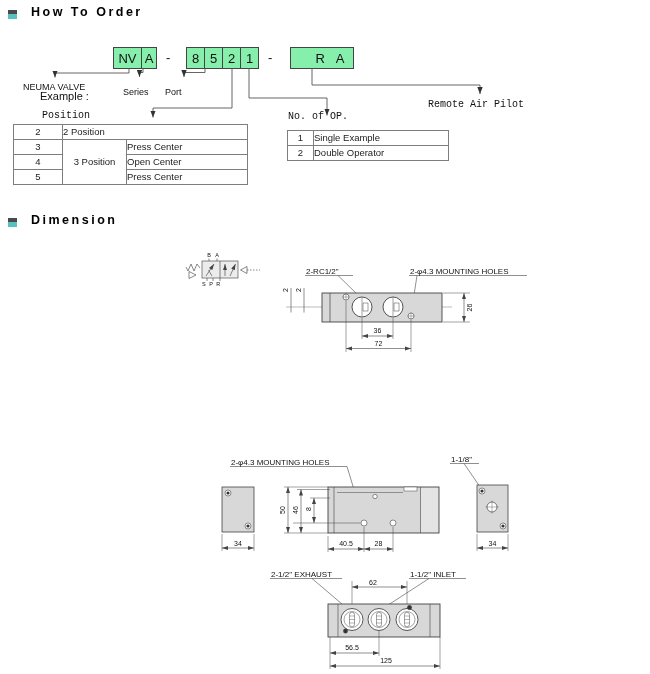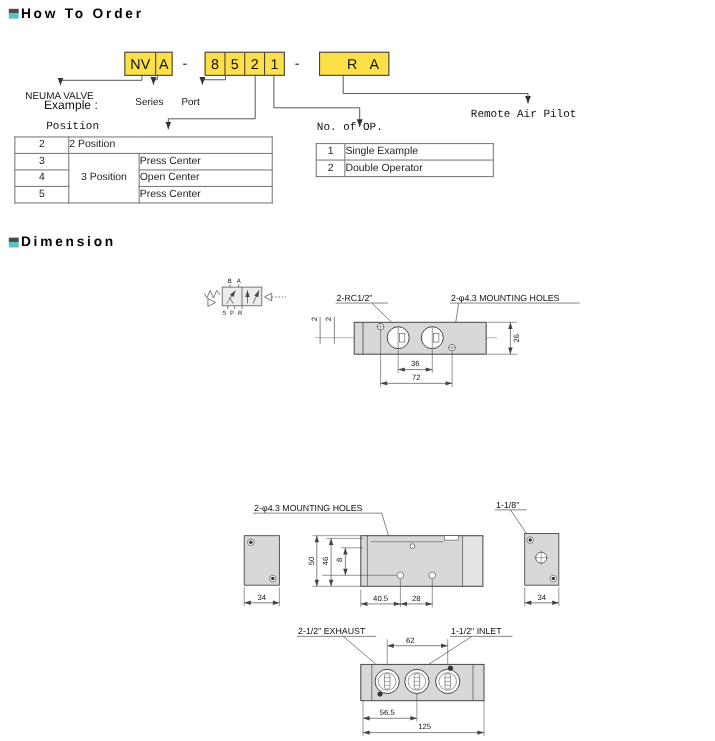--- a/index.html
+++ b/index.html
@@ -1,24 +1,24 @@
 <!DOCTYPE html>
 <html><head>
 <meta charset="utf-8">
 <style>
   html,body{margin:0;padding:0;background:#fff;}
   #root{position:relative;width:650px;height:674px;background:#fff;overflow:hidden;
         font-family:"Liberation Sans",sans-serif;color:#111;}
   .abs{position:absolute;}
-  .sec-title{display:flex;align-items:center;gap:2px;}
+  .sec-title{display:flex;align-items:flex-end;gap:14px;}
   .bullet{width:9px;height:9px;display:inline-block;
           background:linear-gradient(180deg,#4a4a4a 0 42%,#57c2c2 42% 100%);}
   .sec-label{font-size:12.5px;font-weight:bold;letter-spacing:2.5px;color:#000;}
   .example-label{font-size:11px;margin-top:38px;}
-  .code-box{display:flex;border:1px solid #444;height:20px;background:#fde047;}
+  .code-box{display:flex;border:1px solid #444;height:20px;background:#86efac;}
   .code-cell{display:flex;align-items:center;justify-content:center;
              font-size:13px;border-right:1px solid #444;}
   .code-cell:last-child{border-right:none;}
   .dash{font-size:13px;}
   .callout{font-size:9px;white-space:nowrap;}
   .callout-lg{font-size:10px;white-space:nowrap;font-family:Liberation Mono, monospace;}
   table.spec{border-collapse:collapse;background:#fff;}
   table.spec td{border:1px solid #7e7e7e;height:14px;font-size:9.5px;
                 padding:0;line-height:1;color:#222;}
   td.ctr{text-align:center;}

